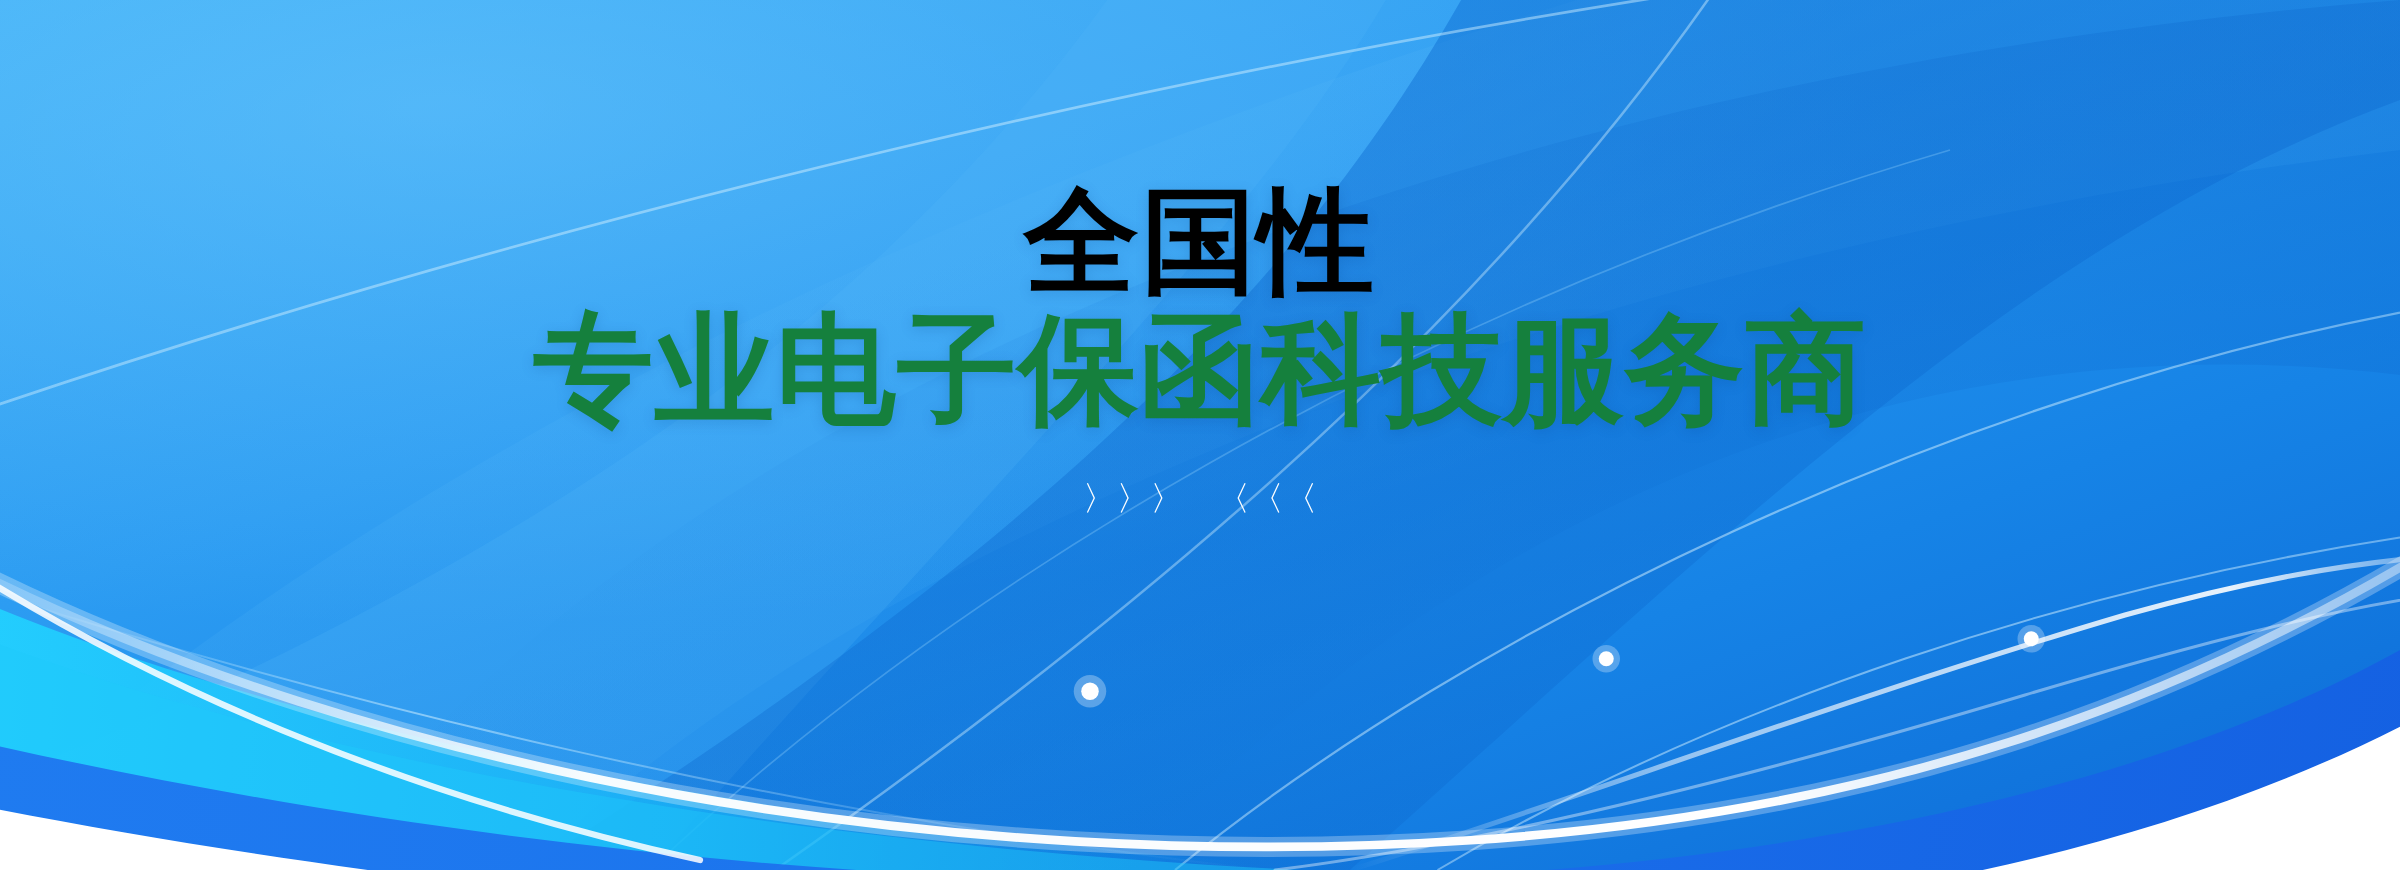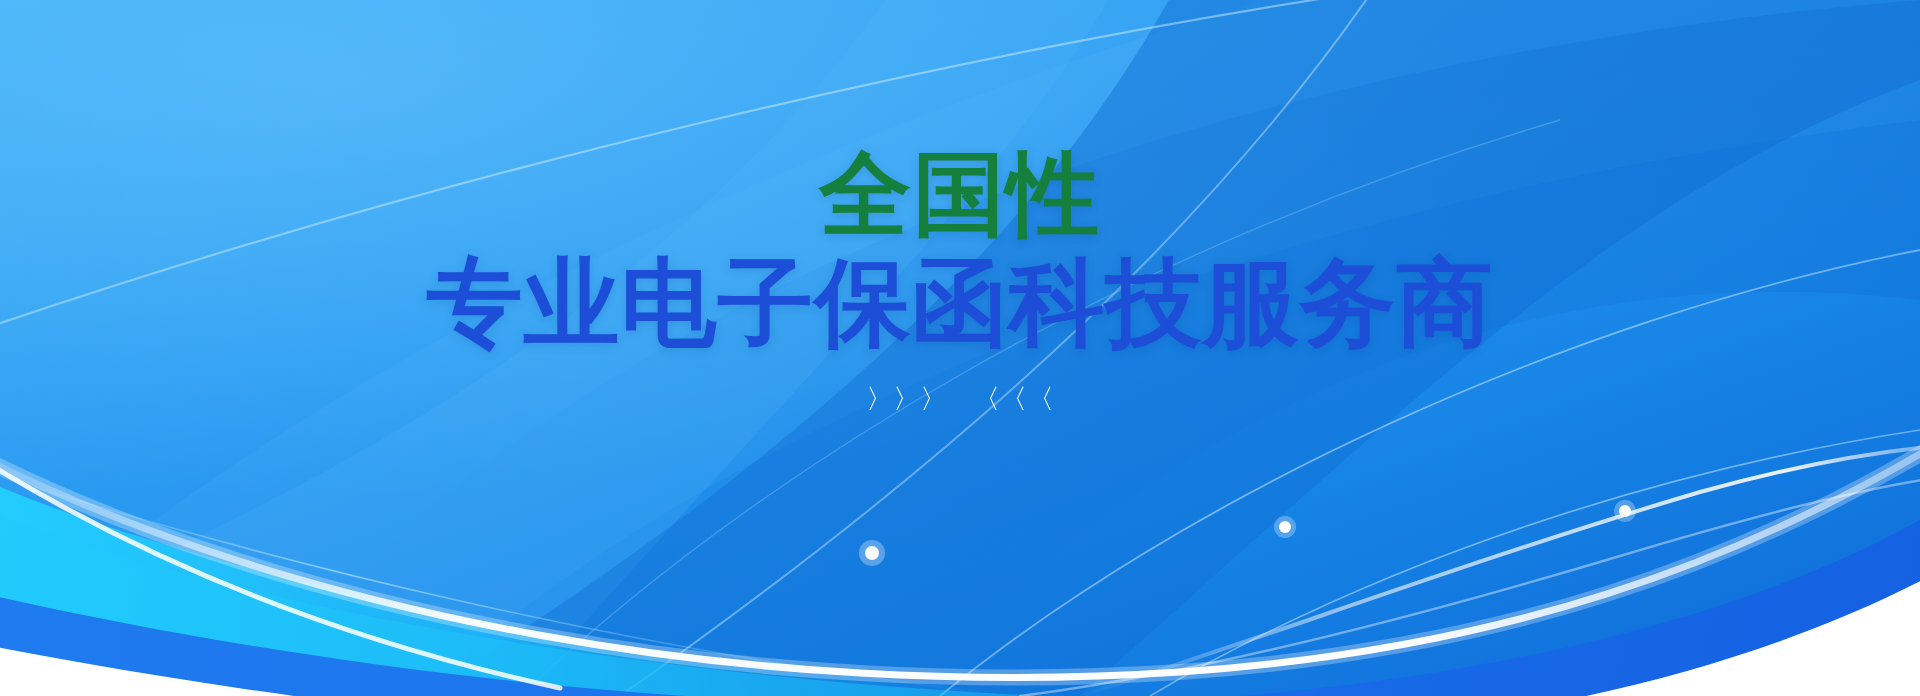--- a/index.html
+++ b/index.html
@@ -16,34 +16,34 @@
     z-index:5;
     display:flex;flex-direction:column;
     align-items:center;
     pointer-events:none;
   }
   .title-line1{
     margin-top:148px;
     font-size:92px;
     line-height:1.0;
     font-weight:bold;
-    color:#15803d;
+    color:#000000;
     letter-spacing:2px;
     text-shadow:0 2px 10px rgba(0,60,140,.18);
     font-family:"Liberation Sans", sans-serif;
   }
   .title-line2{
     margin-top:14px;
     font-size:96px;
     line-height:1.05;
     font-weight:bold;
-    color:#1d4ed8;
+    color:#15803d;
     letter-spacing:1px;
     text-shadow:0 2px 10px rgba(0,60,140,.18);
-    font-family:Liberation Serif, serif;
+    font-family:Liberation Mono, monospace;
   }
   .subtitle{
     margin-top:26px;
     font-size:30px;
     color:#ffffff;
     letter-spacing:3px;
     font-family:"Liberation Serif", serif;
     display:flex;align-items:center;
     white-space:nowrap;
   }

